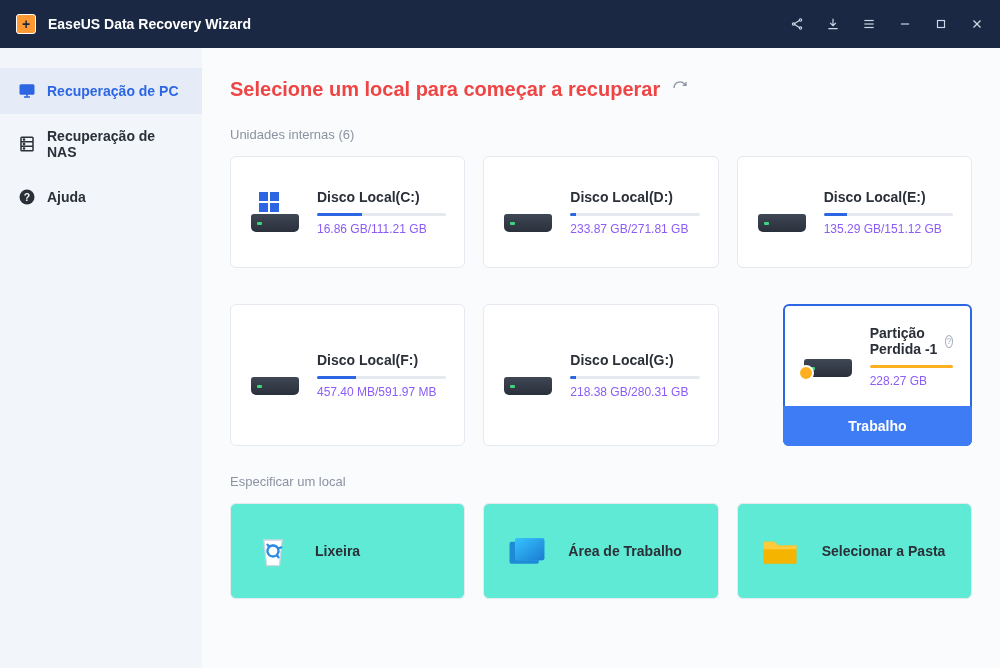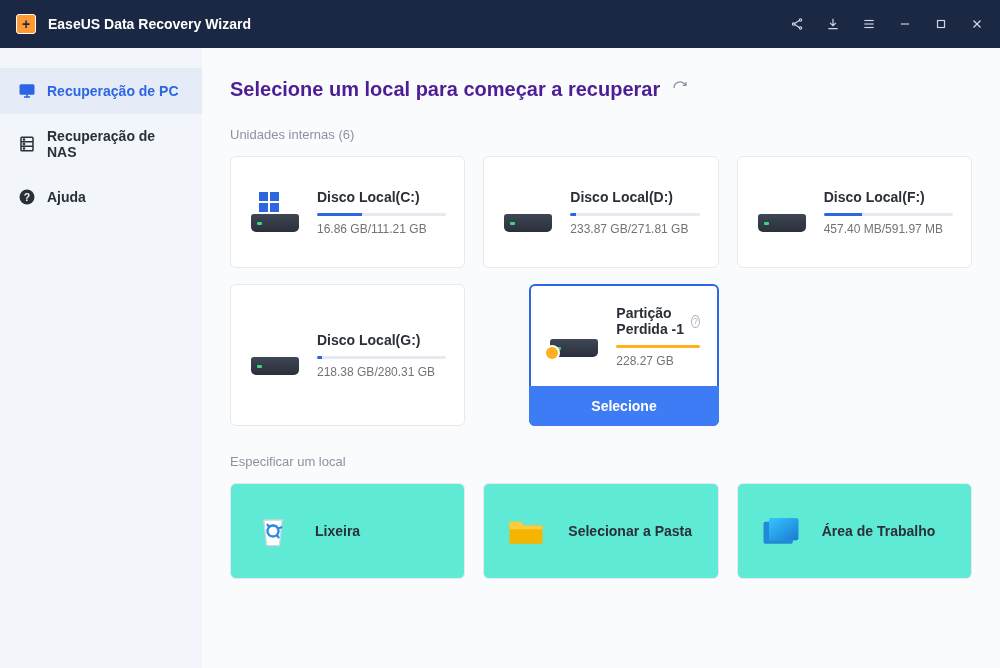--- a/index.html
+++ b/index.html
@@ -14,44 +14,44 @@
 
 .app { display: flex; height: calc(100% - 48px); }
 .sidebar { width: 202px; background: #f2f5fa; padding-top: 20px; }
 .sidebar-item { display: flex; align-items: center; padding: 14px 18px; cursor: pointer; font-size: 14px; color: #2a2f38; font-weight: 600; gap: 11px; }
 .sidebar-item.active { background: #e6ecf7; color: #2c66e3; }
 .sidebar-item.active .sb-icon svg { stroke: #2c66e3; fill: #2c66e3; }
 .sb-icon { width: 18px; height: 18px; display: flex; align-items: center; justify-content: center; }
 
 .main { flex: 1; padding: 30px 28px 24px 28px; overflow-y: auto; }
 .page-head { display: flex; align-items: center; gap: 12px; margin-bottom: 26px; }
-.page-title { font-size: 20px; font-weight: 700; color: #4c1d95; }
+.page-title { font-size: 20px; font-weight: 700; color: #ef4444; }
 .refresh-icon { color: #8b93a2; cursor: pointer; }
 .section-label { font-size: 13px; color: #8b93a2; margin-bottom: 14px; }
 
-.grid { display: grid; grid-template-columns: repeat(3, 1fr); gap: 16px 18px; margin-bottom: 28px; }
+.grid { display: grid; grid-template-columns: repeat(3, 1fr); gap: 36px 18px; margin-bottom: 28px; }
 .card { background: #fff; border: 1px solid #e6e9ef; border-radius: 6px; padding: 20px 18px 20px 18px; display: flex; align-items: center; gap: 16px; min-height: 112px; cursor: pointer; position: relative; }
 .card.selected { border: 2px solid #2c66e3; padding: 19px 17px 19px 17px; }
 .card .verify-btn { position: absolute; left: -2px; right: -2px; bottom: -2px; height: 40px; background: #3d7cf4; color: #fff; font-size: 14px; font-weight: 600; display: flex; align-items: center; justify-content: center; border-radius: 0 0 6px 6px; cursor: pointer; }
 .card.selected { padding-bottom: 56px; margin-left: 46px; }
 .drive-icon { width: 52px; height: 40px; position: relative; flex-shrink: 0; }
 .drive-body { position: absolute; bottom: 0; left: 2px; right: 2px; height: 18px; background: linear-gradient(180deg, #3f4755 0%, #2a303b 100%); border-radius: 3px 3px 5px 5px; }
 .drive-slot { position: absolute; bottom: 13px; left: 2px; right: 2px; height: 5px; background: #e4e8ef; border-radius: 2px 2px 0 0; }
 .drive-led { position: absolute; bottom: 7px; left: 8px; width: 5px; height: 3px; background: #3dd67a; border-radius: 1px; }
 .drive-warn { position: absolute; bottom: -4px; left: -4px; width: 16px; height: 16px; background: #ffb020; border-radius: 50%; border: 2px solid #fff; }
 .win-squares { position: absolute; top: 0; left: 10px; display: grid; grid-template-columns: repeat(2, 9px); grid-template-rows: repeat(2, 9px); gap: 2px; }
 .win-squares span { background: #2c66e3; }
 
 .card-info { flex: 1; min-width: 0; }
 .card-name { font-size: 14px; font-weight: 700; color: #2a2f38; margin-bottom: 8px; display: flex; align-items: center; gap: 4px; }
 .info-q { width: 13px; height: 13px; border: 1px solid #aab2c0; border-radius: 50%; font-size: 9px; color: #aab2c0; display: inline-flex; align-items: center; justify-content: center; font-weight: normal; }
 .progress { height: 3px; background: #e6e9ef; border-radius: 2px; overflow: hidden; margin-bottom: 6px; }
 .progress .bar { height: 100%; background: #2c66e3; }
 .progress .bar.warn { background: #ffb020; }
-.card-size { font-size: 12px; color: #737373; }
+.card-size { font-size: 12px; color: #8b5cf6; }
 
 .loc-card { background: #5eead4; border: 1px solid #e6e9ef; border-radius: 6px; padding: 24px 20px; display: flex; align-items: center; gap: 20px; min-height: 96px; cursor: pointer; }
 .loc-icon { width: 44px; height: 44px; display: flex; align-items: center; justify-content: center; }
 .loc-name { font-size: 14px; font-weight: 700; color: #2a2f38; }
 </style>
 </head>
 <body>
 
 <div class="titlebar">
   <div class="logo">+</div>
@@ -177,20 +177,34 @@
             <div class="card-size">233.87 GB/271.81 GB</div>
           </div>
         </div>
         <div class="card">
           <div class="drive-icon">
             <div class="drive-slot"></div>
             <div class="drive-body"></div>
             <div class="drive-led"></div>
           </div>
           <div class="card-info">
+            <div class="card-name">Disco Local(E:) </div>
+            <div class="progress">
+              <div class="bar" style="width:18%"></div>
+            </div>
+            <div class="card-size">135.29 GB/151.12 GB</div>
+          </div>
+        </div>
+        <div class="card">
+          <div class="drive-icon">
+            <div class="drive-slot"></div>
+            <div class="drive-body"></div>
+            <div class="drive-led"></div>
+          </div>
+          <div class="card-info">
             <div class="card-name">Disco Local(F:) </div>
             <div class="progress">
               <div class="bar" style="width:30%"></div>
             </div>
             <div class="card-size">457.40 MB/591.97 MB</div>
           </div>
         </div>
         <div class="card">
           <div class="drive-icon">
             <div class="drive-slot"></div>
@@ -212,55 +226,55 @@
             <div class="drive-led"></div>
             <div class="drive-warn"></div>
           </div>
           <div class="card-info">
             <div class="card-name">Partição Perdida -1 <span class="info-q">?</span></div>
             <div class="progress">
               <div class="bar warn" style="width:100%"></div>
             </div>
             <div class="card-size">228.27 GB</div>
           </div>
-          <div class="verify-btn">Selecione</div>
+          <div class="verify-btn">Trabalho</div>
         </div>
       </div>
 
     <div class="section-label">Especificar um local</div>
     <div class="grid" id="locations-grid">
         <div class="loc-card">
           <div class="loc-icon">
             <svg width="44" height="44" viewBox="0 0 48 48">
               <path d="M14 12 L34 12 L31 40 L17 40 Z" fill="#ffffff" stroke="#d0d6e0" stroke-width="1.5"></path>
               <path d="M24 18 a6 6 0 1 0 0.01 0 M20 20 l-2 -3 M28 28 l2 3 M30 21 l3 -1" fill="none" stroke="#2c8ce3" stroke-width="2.5" stroke-linecap="round"></path>
             </svg>
           </div>
           <div class="loc-name">Lixeira</div>
-        </div>
-        <div class="loc-card">
-          <div class="loc-icon">
-            <svg width="44" height="44" viewBox="0 0 48 48">
-              <path d="M6 14 L18 14 L22 18 L42 18 L42 38 L6 38 Z" fill="#f4b400"></path>
-              <path d="M6 14 L18 14 L22 18 L42 18 L42 22 L6 22 Z" fill="#ffcb3d"></path>
-            </svg>
-          </div>
-          <div class="loc-name">Selecionar a Pasta</div>
         </div>
         <div class="loc-card">
           <div class="loc-icon">
             <svg width="44" height="44" viewBox="0 0 48 48">
               <rect x="6" y="14" width="32" height="24" rx="2" fill="#1f8bd6"></rect>
               <rect x="12" y="10" width="32" height="24" rx="2" fill="#2fb4f0"></rect>
               <rect x="12" y="10" width="32" height="24" rx="2" fill="url(#g1)"></rect>
               <defs>
                 <linearGradient id="g1" x1="0" y1="0" x2="1" y2="1">
                   <stop offset="0" stop-color="#36c4ff"></stop>
                   <stop offset="1" stop-color="#1a7bd1"></stop>
                 </linearGradient>
               </defs>
             </svg>
           </div>
           <div class="loc-name">Área de Trabalho</div>
         </div>
+        <div class="loc-card">
+          <div class="loc-icon">
+            <svg width="44" height="44" viewBox="0 0 48 48">
+              <path d="M6 14 L18 14 L22 18 L42 18 L42 38 L6 38 Z" fill="#f4b400"></path>
+              <path d="M6 14 L18 14 L22 18 L42 18 L42 22 L6 22 Z" fill="#ffcb3d"></path>
+            </svg>
+          </div>
+          <div class="loc-name">Selecionar a Pasta</div>
+        </div>
       </div>
   </div>
 </div>
 
 </body></html>

